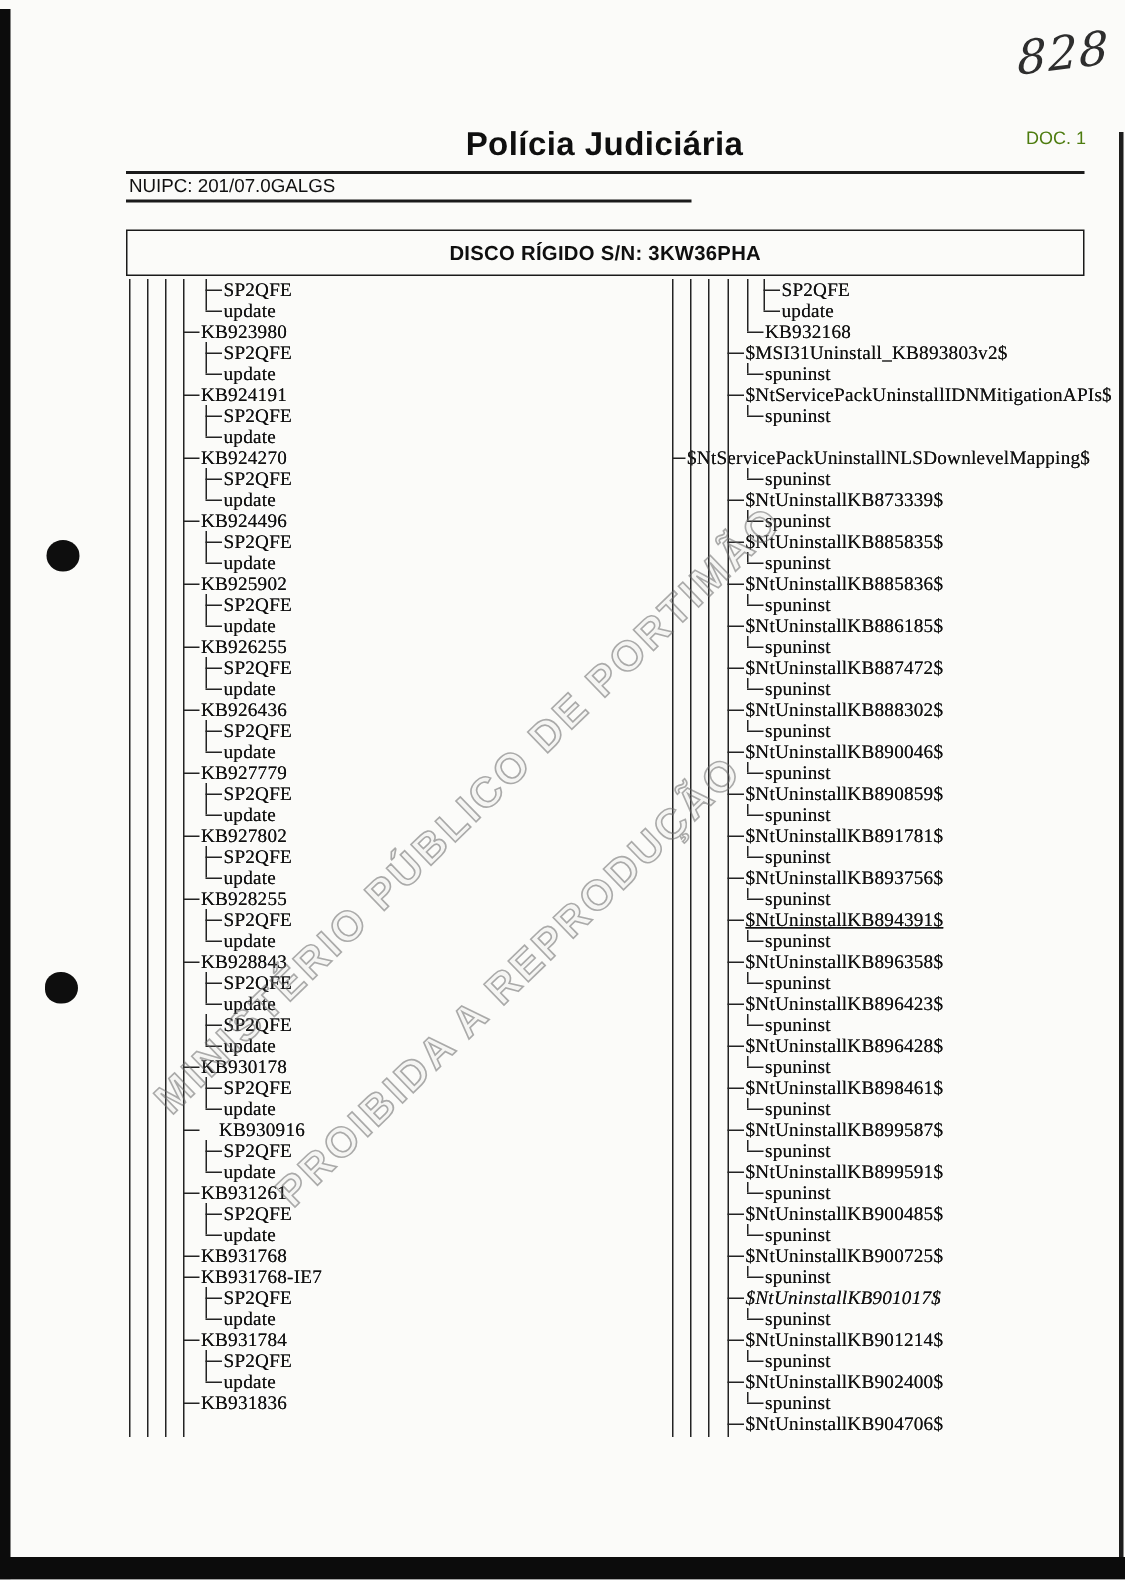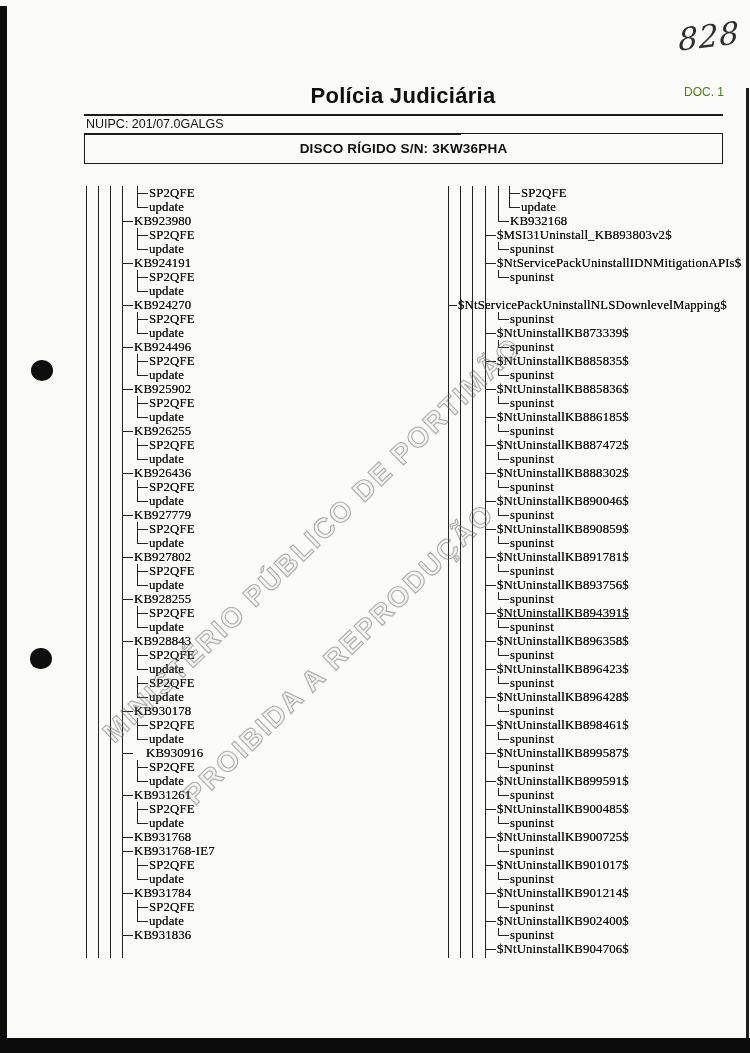--- a/index.html
+++ b/index.html
@@ -27,21 +27,21 @@
   #page-title{
     position:absolute;left:84px;top:83px;width:638px;text-align:center;
     font-family:"Liberation Sans",sans-serif;font-weight:bold;font-size:22px;color:#0f0f0f;
     letter-spacing:.3px;
   }
   .rule{position:absolute;background:#1b1b1b;}
   #title-rule{left:84px;top:114px;width:639px;height:2px;}
   #nuipc-label{position:absolute;left:86px;top:117px;font-family:"Liberation Sans",sans-serif;font-size:12.5px;color:#111;}
   #nuipc-rule{left:84px;top:133px;width:377px;height:1.5px;}
   #disk-box{
-    position:absolute;left:84px;top:133px;width:637px;height:29px;
+    position:absolute;left:84px;top:153px;width:637px;height:29px;
     border:1.6px solid #1a1a1a;background:transparent;
   }
   #disk-box-title{
     position:absolute;left:0;top:0;width:100%;line-height:29px;text-align:center;
     font-family:"Liberation Sans",sans-serif;font-weight:bold;font-size:13.5px;color:#0f0f0f;
     letter-spacing:.2px;
   }
   
   #tree{position:absolute;left:0;top:0;width:750px;height:1053px;}
   .vline{position:absolute;top:186px;height:772px;border-left:1.4px solid #232323;}
@@ -551,21 +551,21 @@
           <i class="seg h" style="left: 485px; width: 11px;"></i>
           <span class="lbl" style="left: 497px;">$NtUninstallKB900725$</span>
         </div>
         <div class="trow">
           <i class="seg vh" style="left: 498px;"></i>
           <i class="seg h" style="left: 498px; width: 11px;"></i>
           <span class="lbl" style="left: 510px;">spuninst</span>
         </div>
         <div class="trow">
           <i class="seg h" style="left: 485px; width: 11px;"></i>
-          <span class="lbl" style="left: 497px;">$NtUninstallKB901017$</span>
+          <span class="lbl" style="left: 497px; font-style: italic;">$NtUninstallKB901017$</span>
         </div>
         <div class="trow">
           <i class="seg vh" style="left: 498px;"></i>
           <i class="seg h" style="left: 498px; width: 11px;"></i>
           <span class="lbl" style="left: 510px;">spuninst</span>
         </div>
         <div class="trow">
           <i class="seg h" style="left: 485px; width: 11px;"></i>
           <span class="lbl" style="left: 497px;">$NtUninstallKB901214$</span>
         </div>

